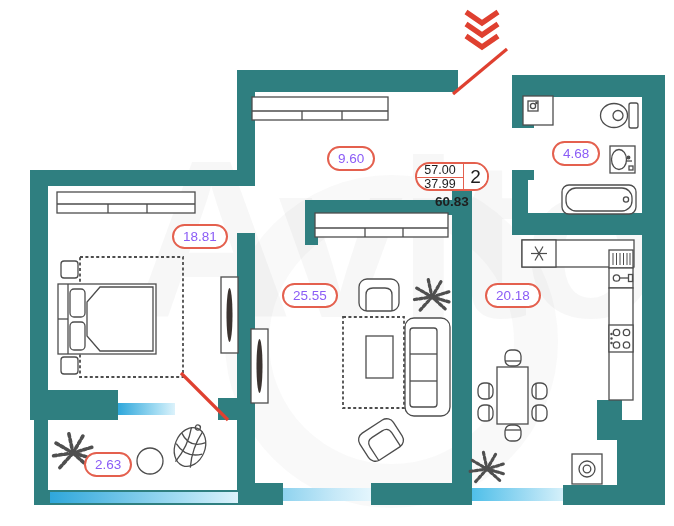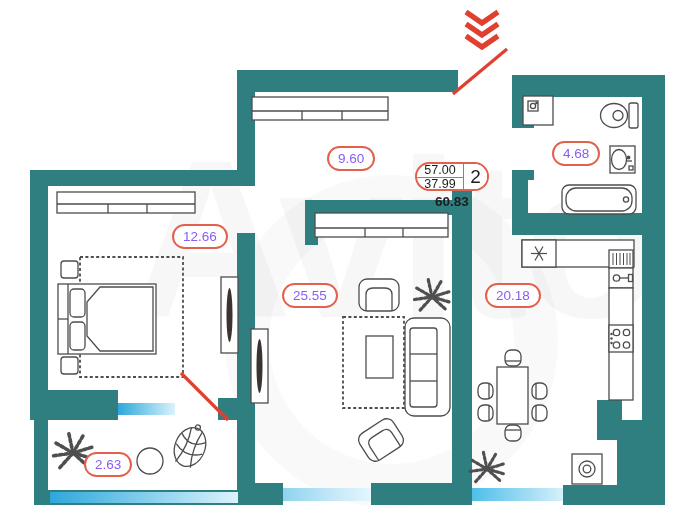--- a/index.html
+++ b/index.html
@@ -238,21 +238,21 @@
     <g stroke="#DF4030" stroke-width="5.2">
       <path d="M466,12 L482,23 L498,12"></path>
       <path d="M466,24 L482,35 L498,24"></path>
       <path d="M466,36 L482,47 L498,36"></path>
     </g>
     <line x1="507" y1="49" x2="453" y2="94" stroke="#DF4030" stroke-width="3.2"></line>
     <line x1="181" y1="373" x2="228" y2="420" stroke="#DF4030" stroke-width="3.2"></line>
   </svg>
 
   <div class="room-label" style="left:327px;top:146px">9.60</div>
-  <div class="room-label" style="left:172px;top:224px">12.66</div>
+  <div class="room-label" style="left:172px;top:224px">18.81</div>
   <div class="room-label" style="left:282px;top:283px">25.55</div>
   <div class="room-label" style="left:485px;top:283px">20.18</div>
   <div class="room-label" style="left:552px;top:141px">4.68</div>
   <div class="room-label" style="left:84px;top:452px">2.63</div>
 
   <div class="area-table">
     <div class="at-pill">
       <div class="at-left">
         <div class="at-cell top">57.00</div>
         <div class="at-cell">37.99</div>

